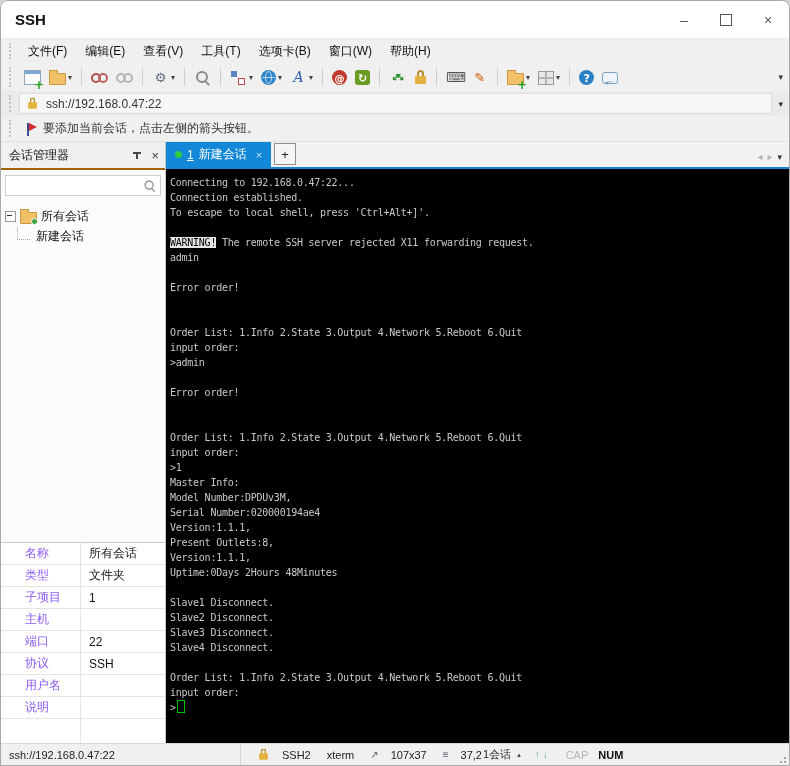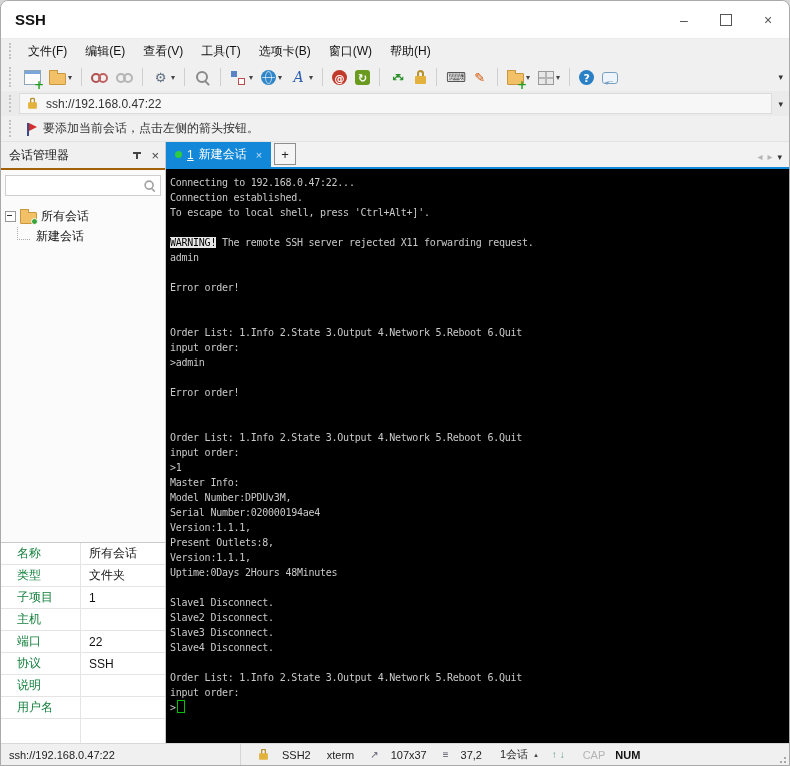--- a/index.html
+++ b/index.html
@@ -95,21 +95,21 @@
   .expander{width:9px;height:9px;border:1px solid #999;background:#fff;position:relative;flex:0 0 auto;}
   .expander::before{content:"";position:absolute;left:1px;top:3px;width:5px;height:1px;background:#333;}
   .tree-folder{position:relative;flex:0 0 auto;}
   .tree-folder::after{content:"";position:absolute;right:-2px;bottom:-2px;width:5px;height:5px;border-radius:50%;background:#3aa33a;border:1px solid #fff;}
   .tree-child{display:flex;align-items:center;height:20px;}
   .tree-connector{width:12px;height:12px;border-left:1px dotted #aaa;border-bottom:1px dotted #aaa;margin:0 6px 6px 12px;flex:0 0 auto;}
   .tree-label{color:#111;}
 
   .sm-props{flex:0 0 200px;border-top:1px solid #c9c9c9;background:#fff;display:flex;flex-direction:column;font-size:12px;}
   .prow{display:flex;height:21px;border-bottom:1px solid #e4e4e4;flex:0 0 auto;}
-  .plabel{width:80px;flex:0 0 80px;border-right:1px solid #e4e4e4;display:flex;align-items:center;padding-left:16px;box-sizing:border-box;color:#15803d;}
+  .plabel{width:80px;flex:0 0 80px;border-right:1px solid #e4e4e4;display:flex;align-items:center;padding-left:24px;box-sizing:border-box;color:#8b5cf6;}
   .pvalue{flex:1;display:flex;align-items:center;padding-left:8px;color:#111;}
   .pfiller{flex:1;display:flex;}
   .pfiller .plabel{border-bottom:none;}
 
   
   .content{flex:1;display:flex;flex-direction:column;min-width:0;background:#f2f2f2;}
   .tabbar{height:25px;display:flex;align-items:flex-end;background:#f2f2f2;flex:0 0 auto;position:relative;}
   .tab-active{height:25px;background:#1488d8;color:#fff;display:flex;align-items:center;gap:5px;padding:0 9px;}
   .tab-dot{width:7px;height:7px;border-radius:50%;background:#2ecc40;flex:0 0 auto;}
   .tab-num{text-decoration:underline;}
@@ -128,21 +128,21 @@
   
   .statusbar{height:21px;background:#f0f0f0;border-top:1px solid #d8d8d8;display:flex;align-items:center;font-size:11px;color:#222;flex:0 0 auto;}
   .sb-left{width:240px;flex:0 0 240px;padding-left:8px;border-right:1px solid #d5d5d5;height:100%;display:flex;align-items:center;box-sizing:border-box;}
   .sb-group{display:flex;align-items:center;gap:12px;margin-left:16px;}
   .sb-icon{color:#556;font-size:10px;}
   .sb-cap{color:#b4b4b4;margin-left:18px;}
   .sb-num{color:#111;font-weight:bold;margin-left:10px;}
   .sb-updown{margin-left:14px;display:flex;gap:3px;color:#5ba383;font-size:10px;}
   .sb-grip{margin:0 3px 2px auto;align-self:flex-end;width:10px;height:10px;position:relative;}
   .sb-grip::before{content:"";position:absolute;right:0;bottom:0;width:2px;height:2px;background:#a8a8a8;box-shadow:-4px 0 #a8a8a8,0 -4px #a8a8a8;}
-  .sb-sess{display:flex;align-items:center;gap:4px;margin-left:18px;}
+  .sb-sess{display:flex;align-items:center;gap:4px;margin-left:1px;}
   .sb-sess .caret{font-size:7px;}
 </style>
 </head>
 <body>
 
 <div class="window">
 
   <div class="titlebar">
     <span class="title">SSH</span>
     <div class="wctrl">
@@ -302,25 +302,25 @@
           </div>
           <div class="prow">
             <div class="plabel">端口</div>
             <div class="pvalue">22</div>
           </div>
           <div class="prow">
             <div class="plabel">协议</div>
             <div class="pvalue">SSH</div>
           </div>
           <div class="prow">
+            <div class="plabel">用户名</div>
+            <div class="pvalue"></div>
+          </div>
+          <div class="prow">
             <div class="plabel">说明</div>
-            <div class="pvalue"></div>
-          </div>
-          <div class="prow">
-            <div class="plabel">用户名</div>
             <div class="pvalue"></div>
           </div>
           <div class="pfiller">
             <div class="plabel"></div>
           </div>
         </div>
     </div>
 
     <div class="content">
       <div class="tabbar">

